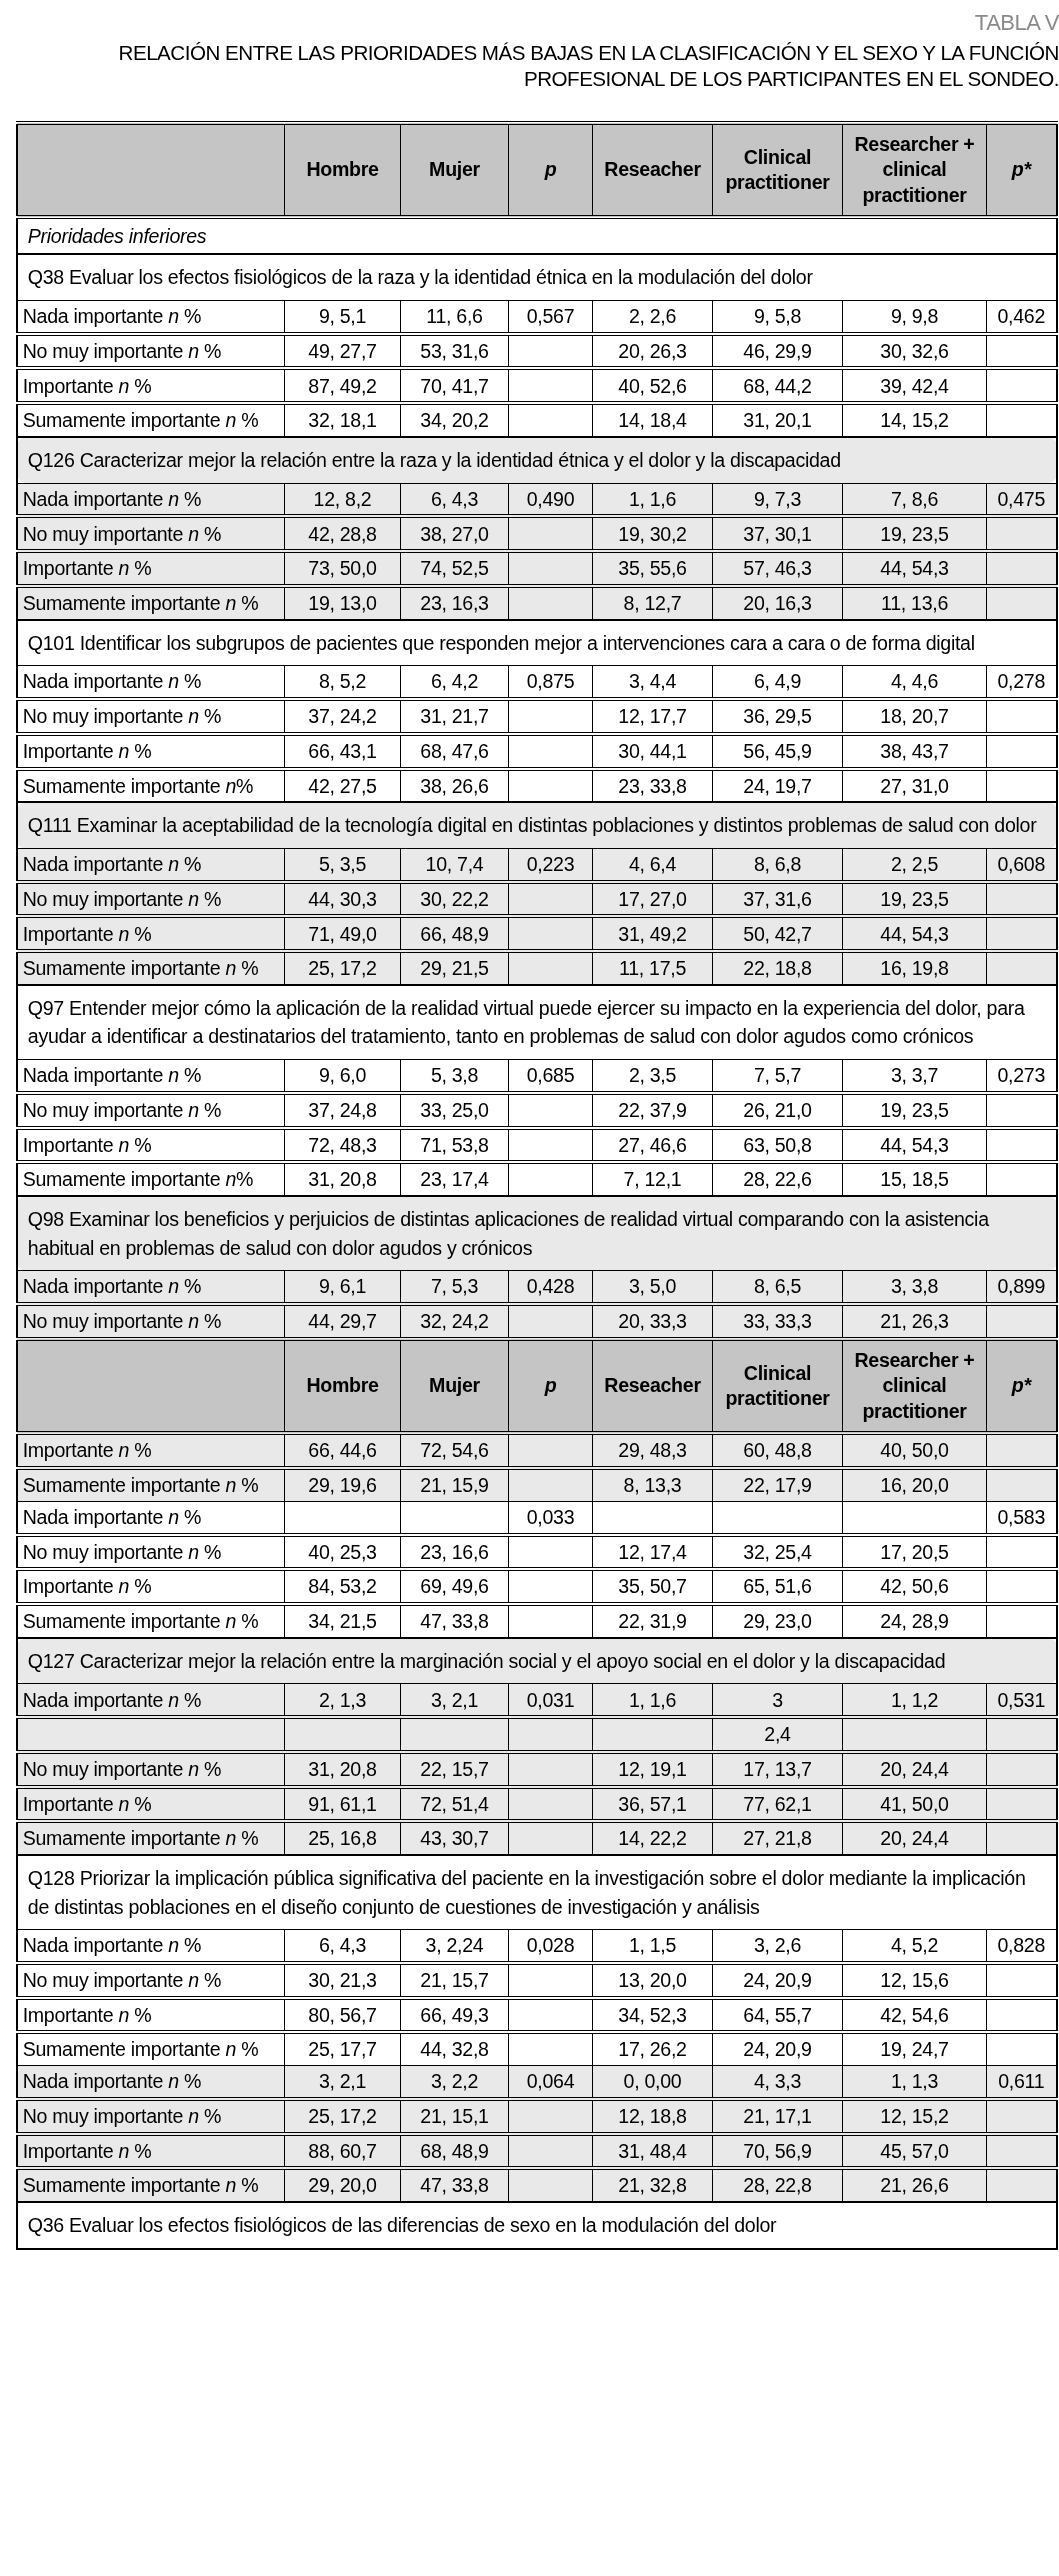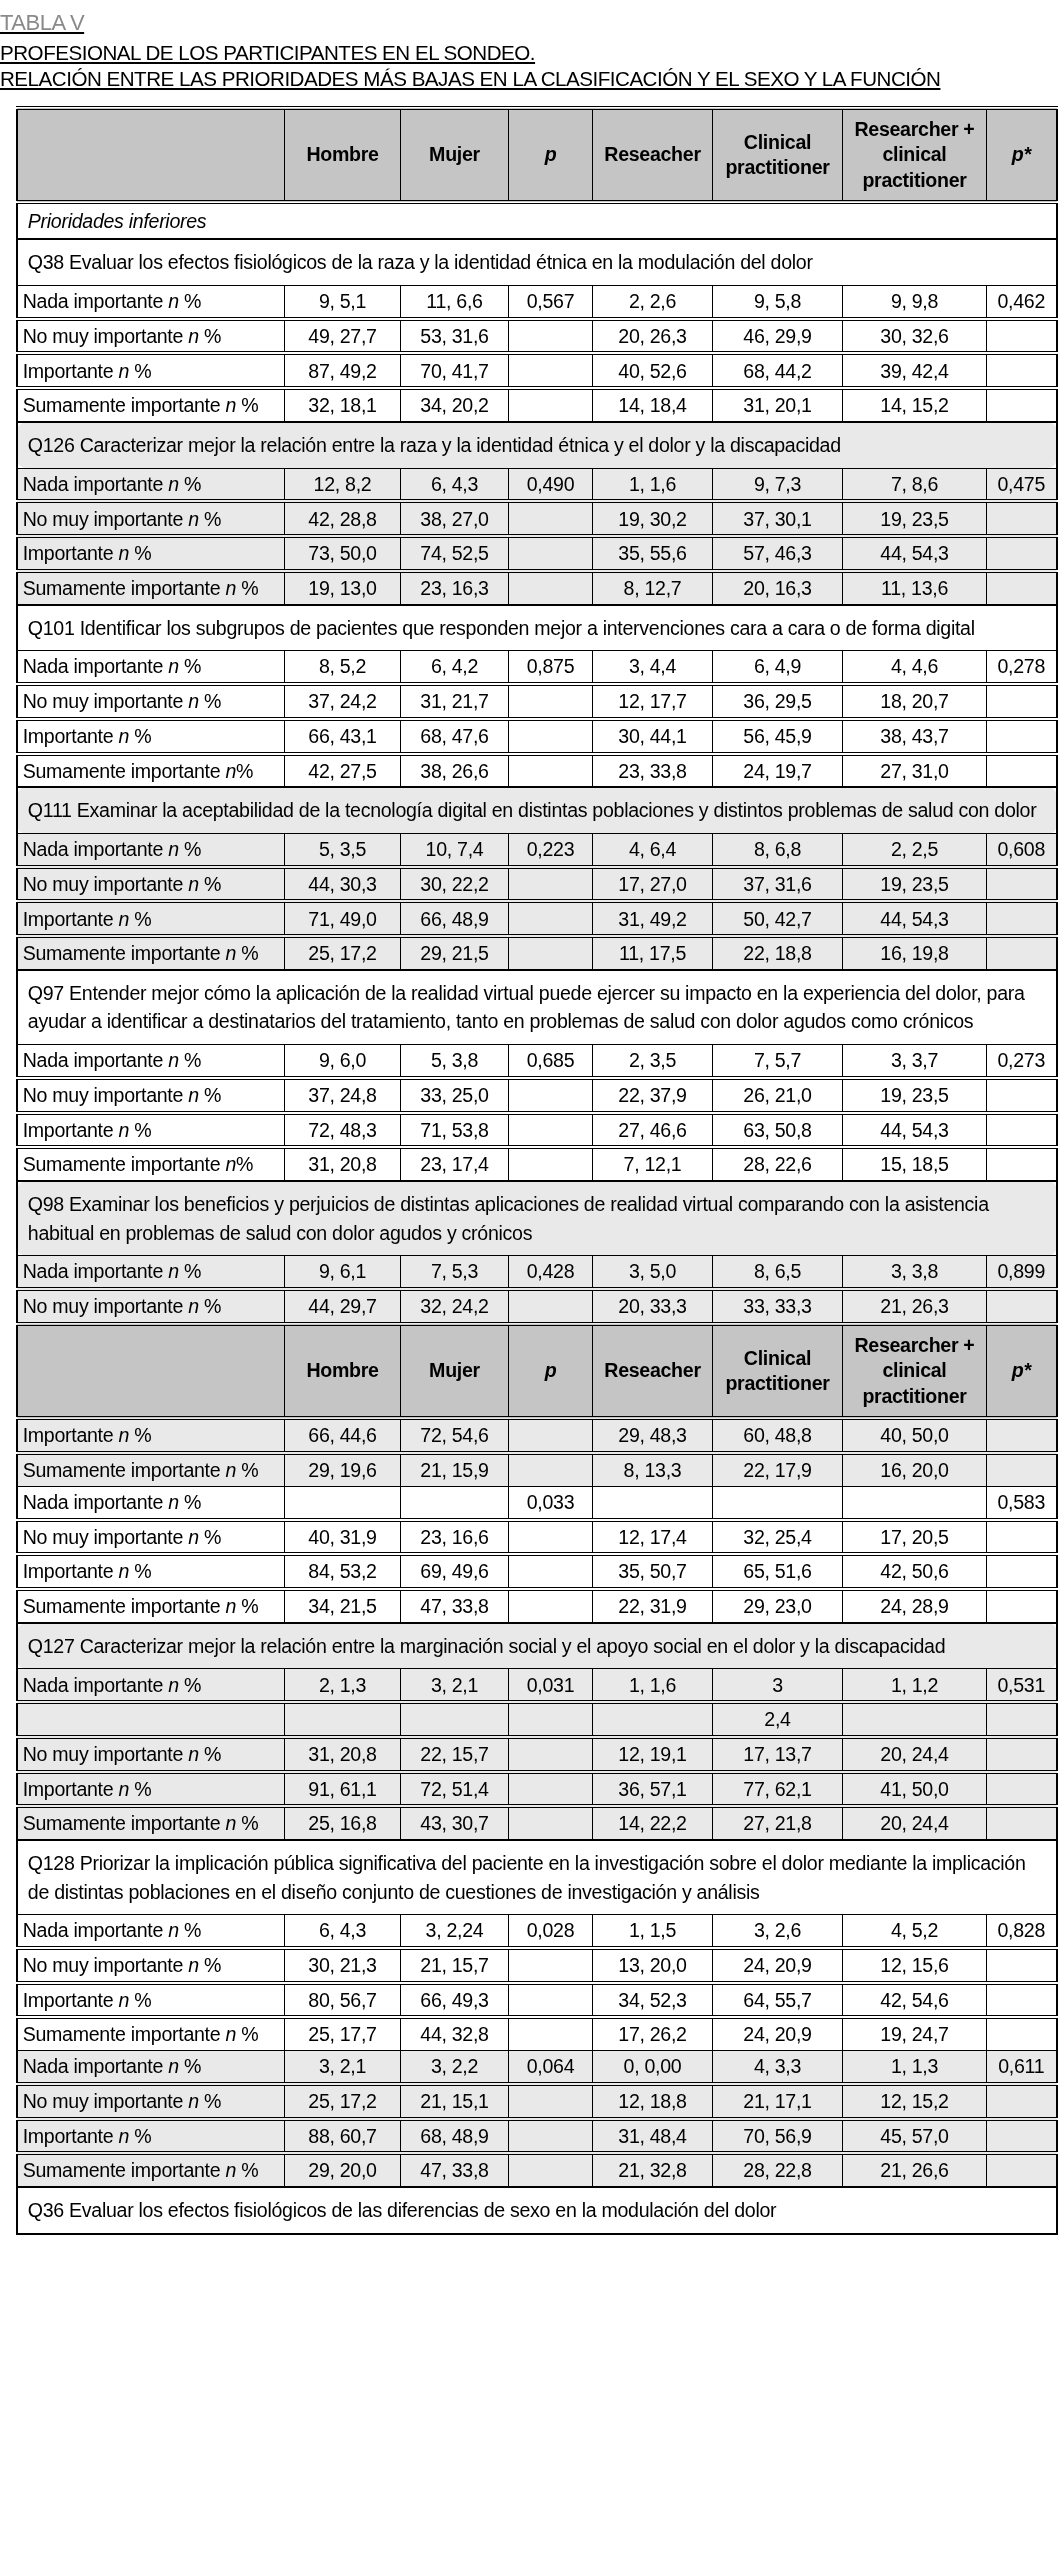--- a/index.html
+++ b/index.html
@@ -10,24 +10,23 @@
     color: #000000;
   }
   .page {
     width: 1059px;
     min-height: 3212px;
     background: #ffffff;
     box-sizing: border-box;
     padding-top: 9.3px;
   }
   .title-block {
-    text-align: left;
+    text-align: right;
     letter-spacing: -0.5px;
-    margin-bottom: 13px;
-    text-decoration: underline;
+    margin-bottom: 28px;
   }
   .tabla-num {
     font-size: 22px;
     color: #8a8a8a;
     line-height: 1.25;
     margin-bottom: 3.1px;
   }
   .tabla-sub {
     font-size: 20.6px;
     color: #000000;
@@ -94,22 +93,22 @@
   }
   tr.shaded td { background: #e9e9e9; }
   .it { font-style: italic; }
 </style>
 </head>
 <body>
 
 <div class="page">
   <div class="title-block">
     <div class="tabla-num">TABLA V</div>
+    <div class="tabla-sub">RELACIÓN ENTRE LAS PRIORIDADES MÁS BAJAS EN LA CLASIFICACIÓN Y EL SEXO Y LA FUNCIÓN</div>
     <div class="tabla-sub">PROFESIONAL DE LOS PARTICIPANTES EN EL SONDEO.</div>
-    <div class="tabla-sub">RELACIÓN ENTRE LAS PRIORIDADES MÁS BAJAS EN LA CLASIFICACIÓN Y EL SEXO Y LA FUNCIÓN</div>
   </div>
 
   <table class="results">
     <colgroup>
       <col class="c-label">
         <col class="c-hombre">
         <col class="c-mujer">
         <col class="c-p">
       <col class="c-res">
         <col class="c-clin">
@@ -403,21 +402,21 @@
           <td class="value-cell"></td>
           <td class="value-cell"></td>
           <td class="value-cell">0,033</td>
           <td class="value-cell"></td>
           <td class="value-cell"></td>
           <td class="value-cell"></td>
           <td class="value-cell">0,583</td>
         </tr>
         <tr class="data-row">
           <td class="row-label">No muy importante <span class="it">n</span> %</td>
-          <td class="value-cell">40, 31,9</td>
+          <td class="value-cell">40, 25,3</td>
           <td class="value-cell">23, 16,6</td>
           <td class="value-cell"></td>
           <td class="value-cell">12, 17,4</td>
           <td class="value-cell">32, 25,4</td>
           <td class="value-cell">17, 20,5</td>
           <td class="value-cell"></td>
         </tr>
         <tr class="data-row">
           <td class="row-label">Importante <span class="it">n</span> %</td>
           <td class="value-cell">84, 53,2</td>

